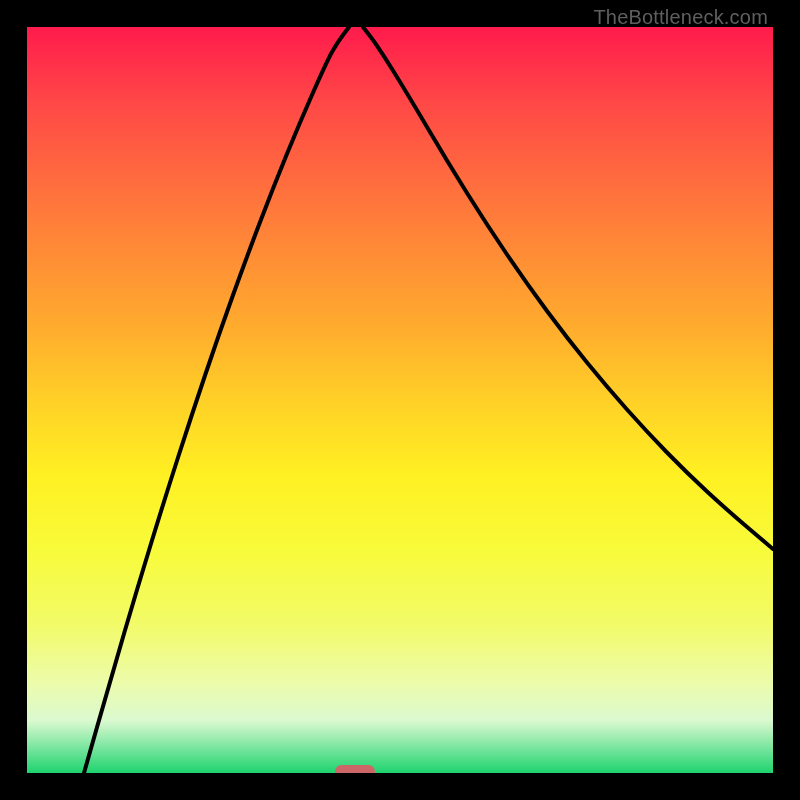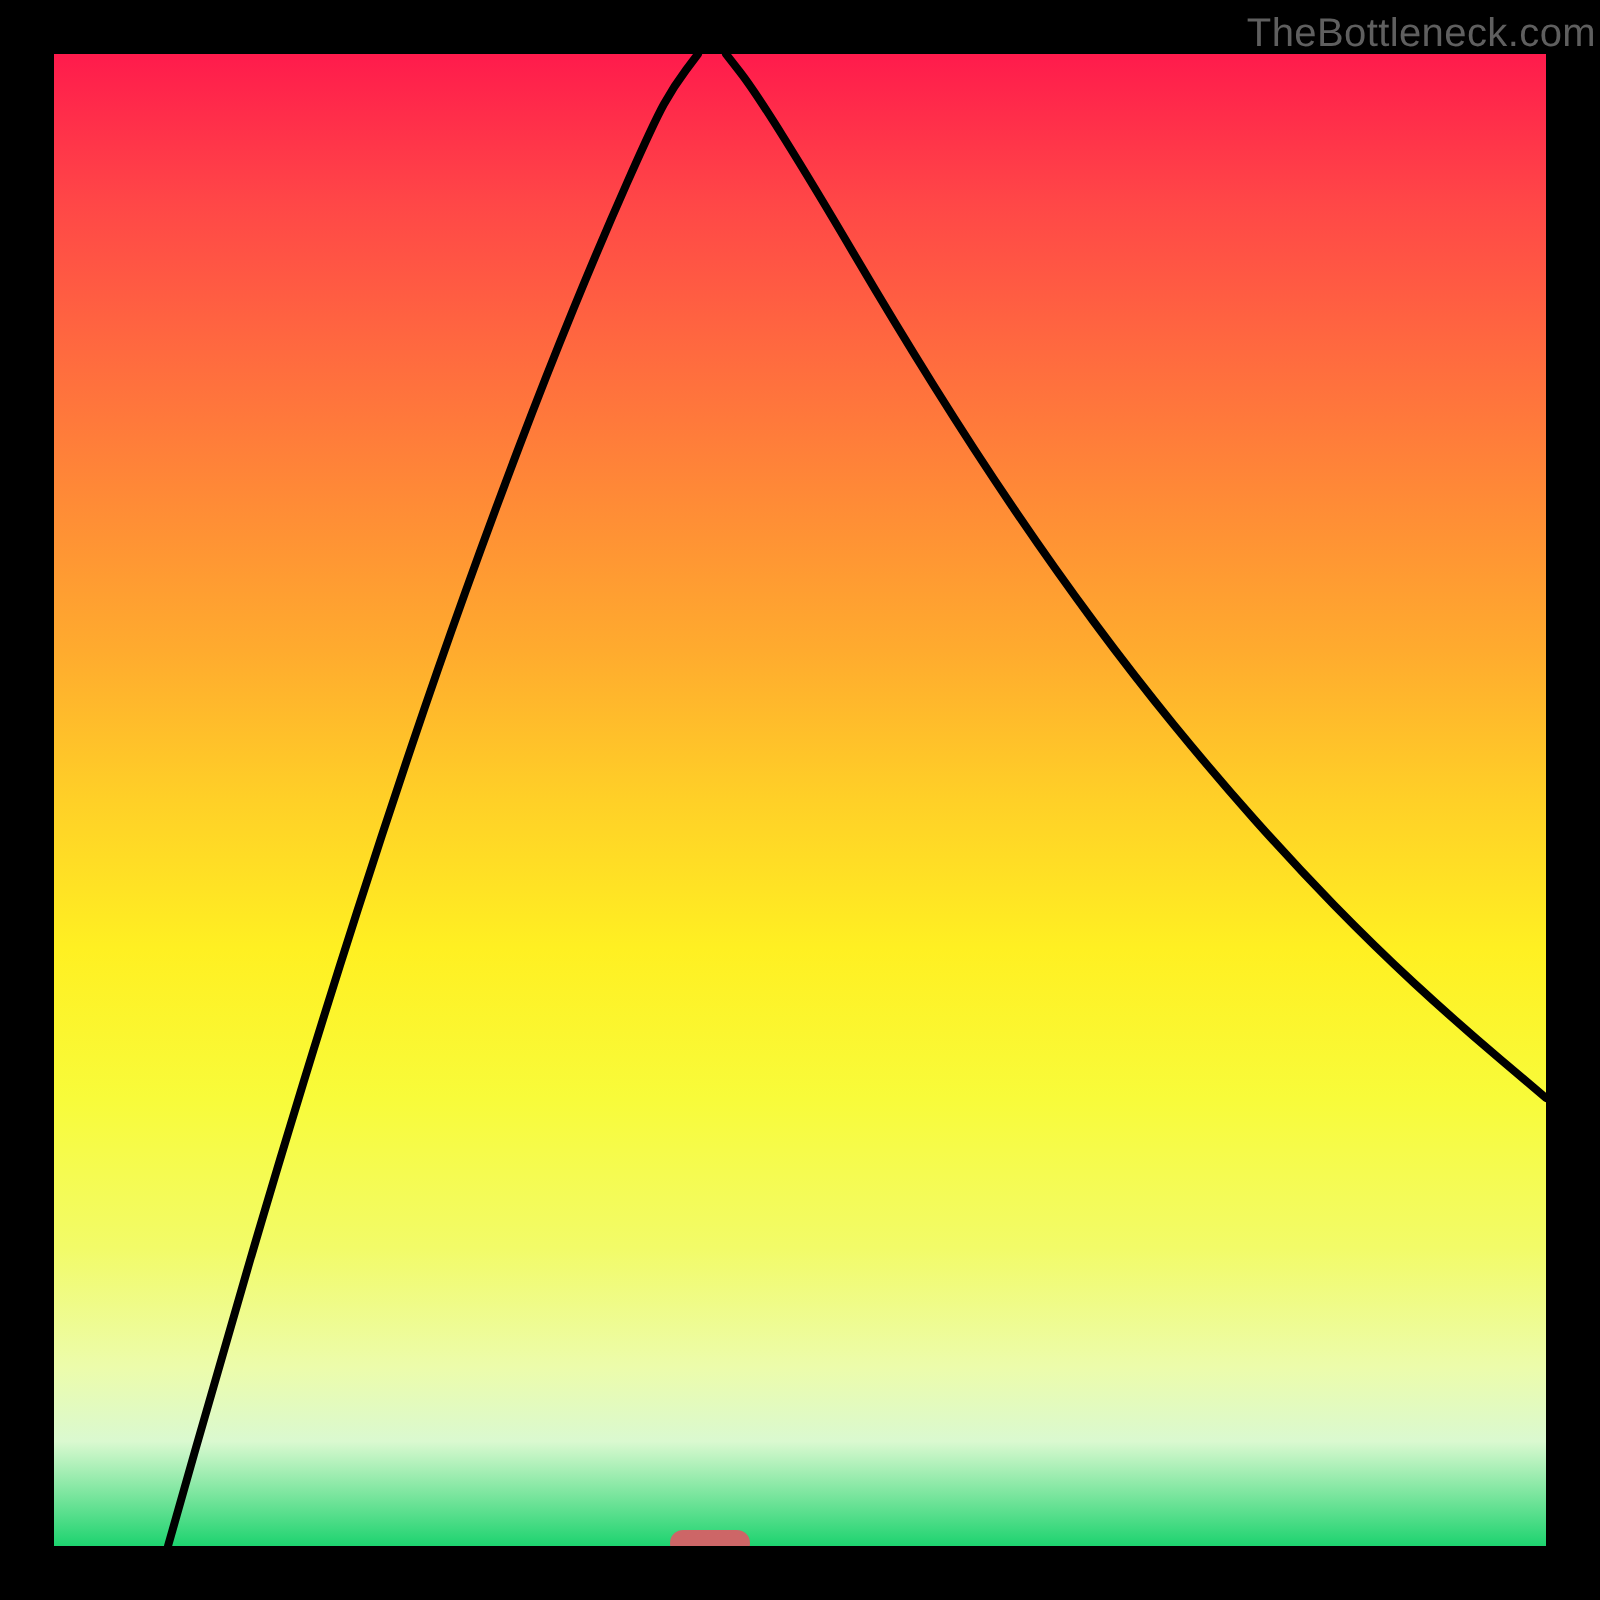--- a/index.html
+++ b/index.html
@@ -30,21 +30,21 @@
       #ecfcab 88%,
       #daf9d0 93%,
       #6fe398 97%,
       #1dd36f 100%
     );
     overflow: hidden;
   }
   .watermark {
     position: absolute;
     top: 6px;
-    right: 2px;
+    right: 32px;
     color: #5f5f5f;
     font-size: 20px;
     font-weight: 500;
     letter-spacing: 0.2px;
   }
   svg.curve {
     position: absolute;
     left: 0;
     top: 0;
   }

